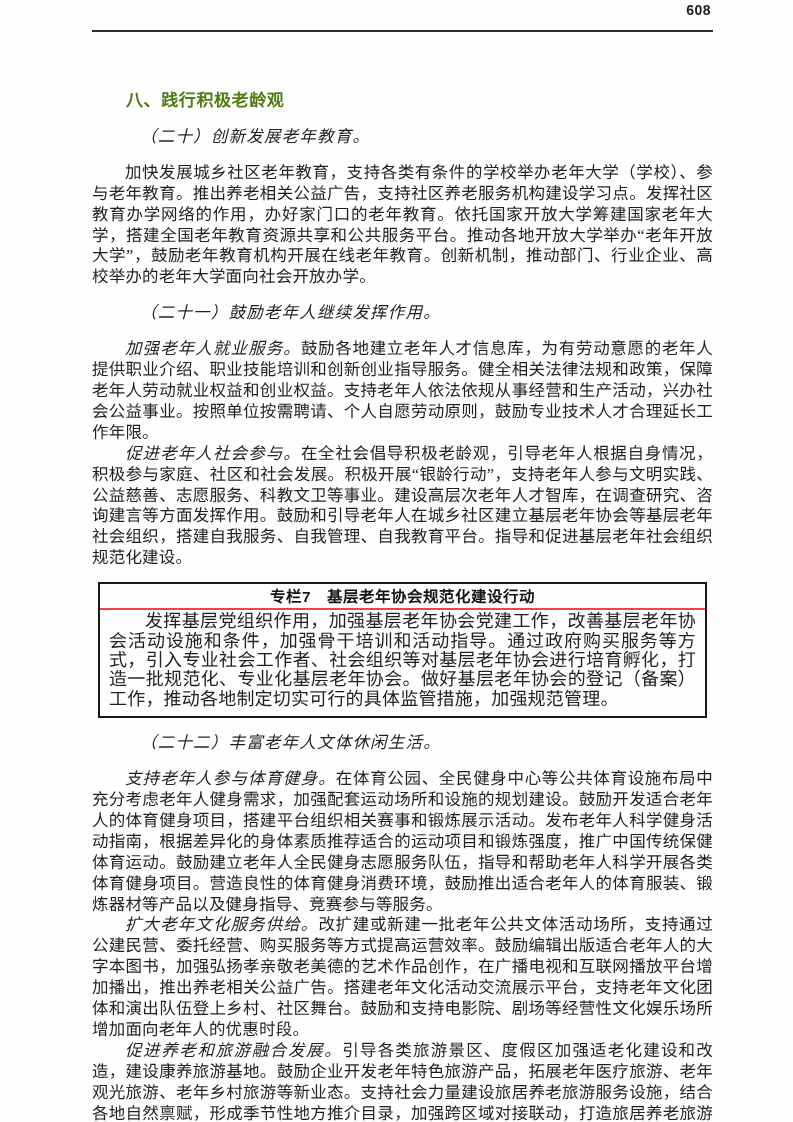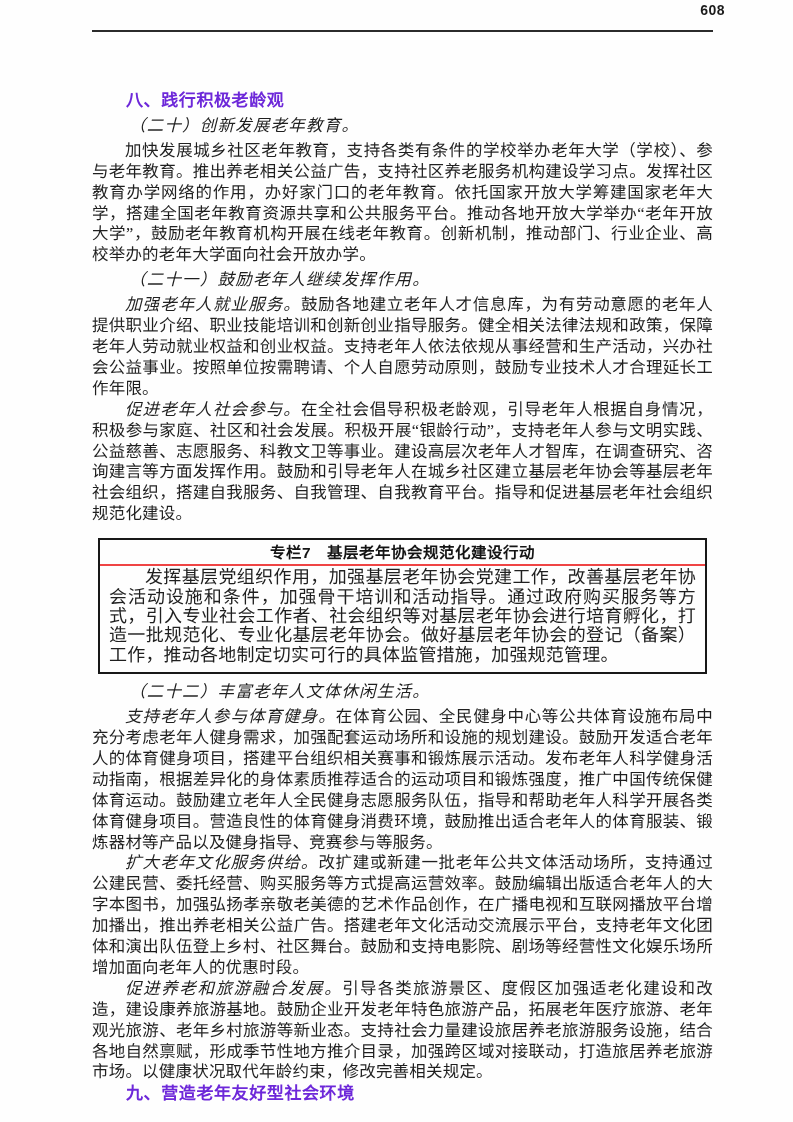--- a/index.html
+++ b/index.html
@@ -13,21 +13,21 @@
     height: 1122px;
     margin: 0 auto;
     background: #fefefe;
     color: #1f1f1f;
     overflow: hidden;
     font-family: "Liberation Serif", "DejaVu Serif", serif;
   }
   .page-number {
     position: absolute;
     top: 2px;
-    right: 68px;
+    right: 82px;
     font-family: "Liberation Sans", "DejaVu Sans", sans-serif;
     font-size: 14px;
     font-weight: 600;
     color: #1c1c1c;
     letter-spacing: 0.5px;
   }
   .header-rule {
     position: absolute;
     top: 30px;
     left: 92px;
@@ -52,24 +52,24 @@
   .para.continuation {
     text-indent: 0;
   }
   .h-section {
     margin: 1px 0;
     font-weight: 700;
     text-indent: 2em;
     font-family: "Liberation Sans", "DejaVu Sans", sans-serif;
     font-size: 17px;
     letter-spacing: 0.6px;
-    color: #6d28d9;
+    color: #4d7c0f;
   }
   .item-line {
-    margin: 4px;
+    margin: 15px;
     text-indent: 2em;
     font-style: italic;
     letter-spacing: 1.2px;
   }
   .lead-in {
     font-style: italic;
     letter-spacing: 0.6px;
     margin-top: 31px;
   }
   .column-box {

